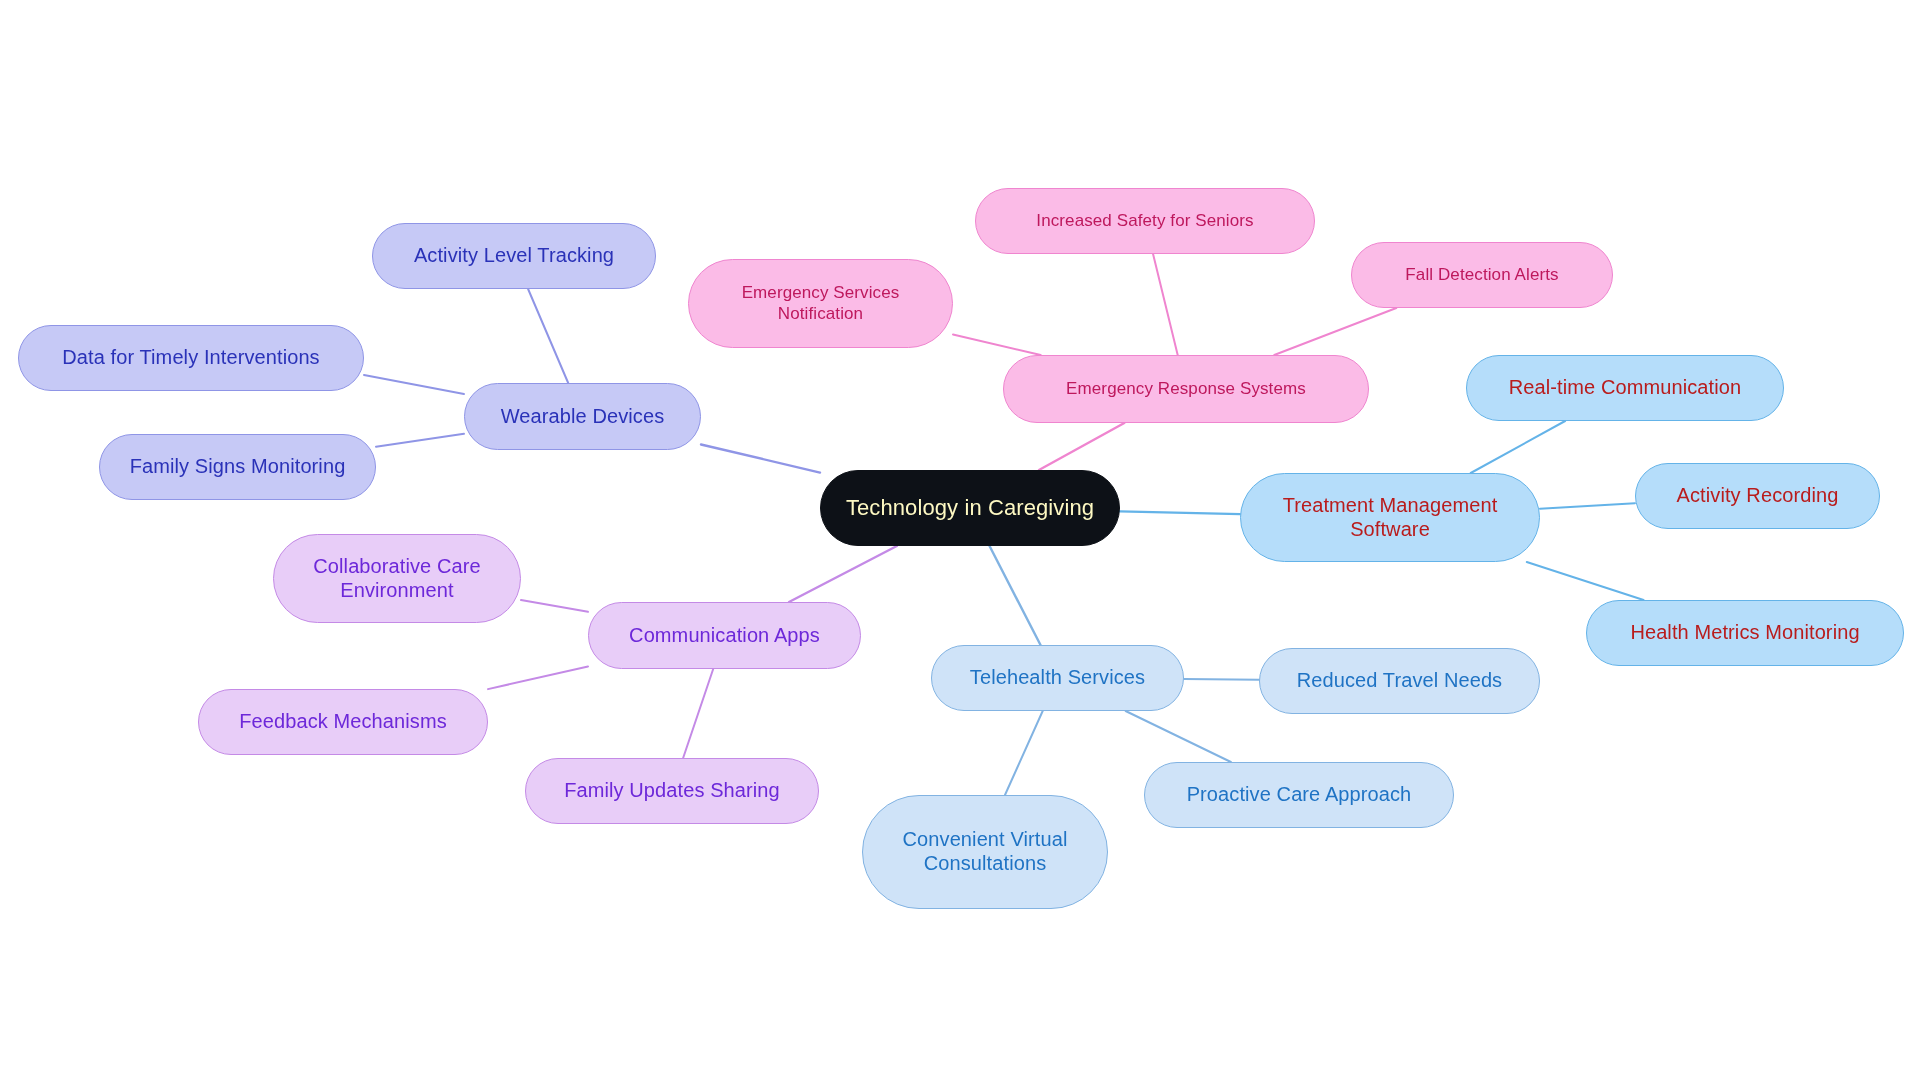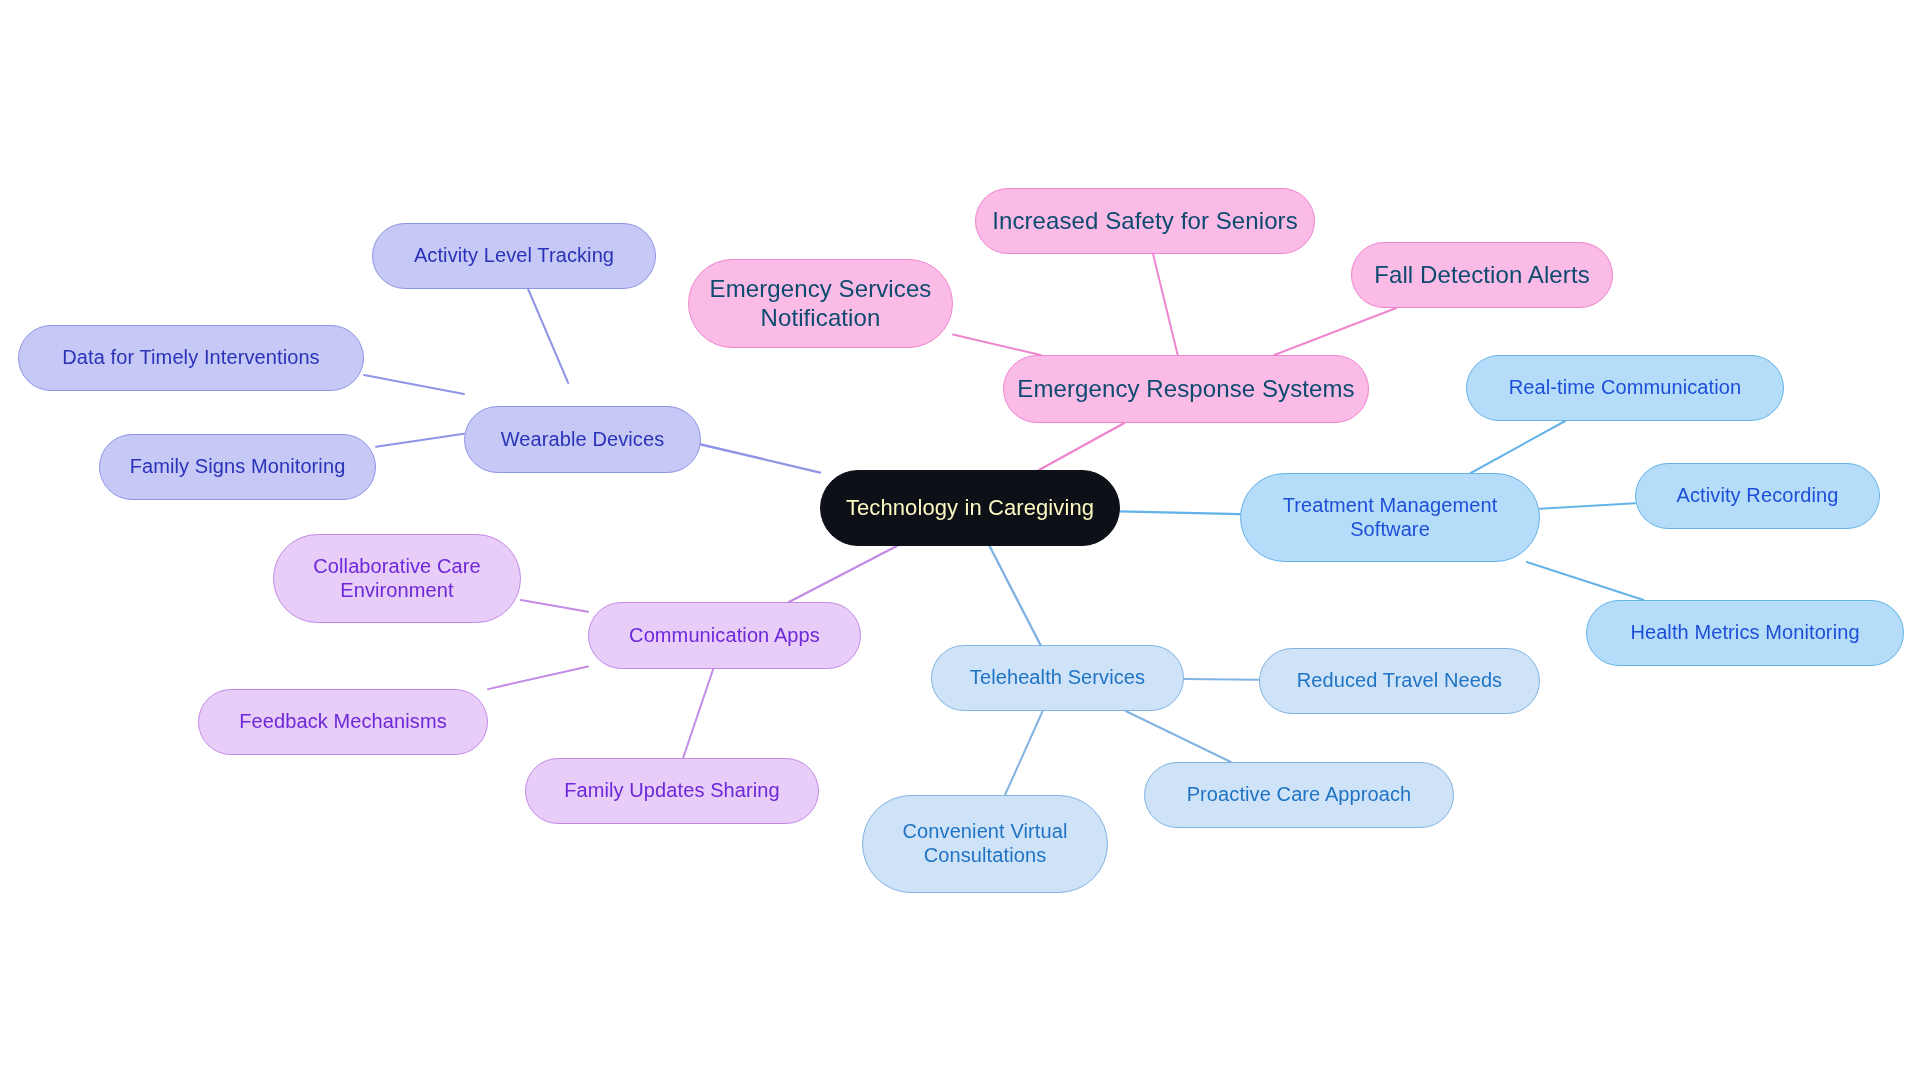--- a/index.html
+++ b/index.html
@@ -7,22 +7,22 @@
        font-family:"Liberation Sans","DejaVu Sans",sans-serif;}
   #canvas{position:relative;width:1920px;height:1083px;background:#ffffff;}
   #edges{position:absolute;left:0;top:0;width:1920px;height:1083px;}
   .node{position:absolute;box-sizing:border-box;display:flex;align-items:center;
         justify-content:center;text-align:center;border-radius:999px;
         border-style:solid;border-width:1.6px;line-height:1.18;
         letter-spacing:.1px;white-space:pre-line;}
   .node.root{background:#0d1117;border-color:#0d1117;color:#fef9c3;
              font-size:22px;border-radius:44px;}
   .n-blueviolet{background:#c6c9f6;border-color:#8f95e6;color:#2a32b8;font-size:20px;}
-  .n-pink{background:#fbbbe7;border-color:#ef85cf;color:#0c4a6e;font-size:24px;}
-  .n-skyblue{background:#b5ddfa;border-color:#64b3e8;color:#1d4ed8;font-size:20px;text-align:center;}
+  .n-pink{background:#fbbbe7;border-color:#ef85cf;color:#be185d;font-size:17px;}
+  .n-skyblue{background:#b5ddfa;border-color:#64b3e8;color:#b91c1c;font-size:20px;text-align:center;}
   .n-softblue{background:#cfe3f8;border-color:#82b3e2;color:#1f73c4;font-size:20px;text-align:center;}
   .n-lavender{background:#e8cdf8;border-color:#c48ae6;color:#6d28d9;font-size:20px;}
 </style>
 </head>
 <body>
 
 <div id="canvas">
   <svg id="edges" viewBox="0 0 1920 1083" preserveAspectRatio="none">
       <line x1="820" y1="472.5806451612903" x2="701" y2="444.48129032258066" stroke="#8f95e6" stroke-width="2.4" stroke-linecap="round"></line>
       <line x1="568.202492211838" y1="383" x2="528.0841121495328" y2="289" stroke="#8f95e6" stroke-width="2" stroke-linecap="round"></line>
@@ -39,37 +39,37 @@
       <line x1="989.5588235294117" y1="546" x2="1040.514705882353" y2="645" stroke="#82b3e2" stroke-width="2.4" stroke-linecap="round"></line>
       <line x1="1184" y1="679.109649122807" x2="1259" y2="679.7675438596491" stroke="#82b3e2" stroke-width="2" stroke-linecap="round"></line>
       <line x1="1125.6153846153845" y1="711" x2="1230.8846153846155" y2="762" stroke="#82b3e2" stroke-width="2" stroke-linecap="round"></line>
       <line x1="1042.685758513932" y1="711" x2="1004.9767801857586" y2="795" stroke="#82b3e2" stroke-width="2" stroke-linecap="round"></line>
       <line x1="896.8313725490196" y1="546" x2="789.0039215686274" y2="602" stroke="#c48ae6" stroke-width="2.4" stroke-linecap="round"></line>
       <line x1="588" y1="611.7427480916031" x2="521" y2="600.081679389313" stroke="#c48ae6" stroke-width="2" stroke-linecap="round"></line>
       <line x1="588" y1="666.4495412844037" x2="488" y2="689.1231979030144" stroke="#c48ae6" stroke-width="2" stroke-linecap="round"></line>
       <line x1="713.1897106109325" y1="669" x2="683.1414790996785" y2="758" stroke="#c48ae6" stroke-width="2" stroke-linecap="round"></line>
     </svg>
 <div class="node root" style="left: 820px; top: 470px; width: 300px; height: 76px;">Technology in Caregiving</div>
-    <div class="node n-blueviolet" style="left: 464px; top: 383px; width: 237px; height: 67px; margin-top: 23px;">Wearable Devices</div>
+    <div class="node n-blueviolet" style="left: 464px; top: 383px; width: 237px; height: 67px;">Wearable Devices</div>
     <div class="node n-blueviolet" style="left: 372px; top: 223px; width: 284px; height: 66px;">Activity Level Tracking</div>
     <div class="node n-blueviolet" style="left: 18px; top: 309px; width: 346px; height: 66px; margin-top: 16px;">Data for Timely Interventions</div>
     <div class="node n-blueviolet" style="left: 99px; top: 434px; width: 277px; height: 66px;">Family Signs Monitoring</div>
     <div class="node n-pink" style="left: 1003px; top: 355px; width: 366px; height: 68px;">Emergency Response Systems</div>
     <div class="node n-pink" style="left: 688px; top: 259px; width: 265px; height: 89px;">Emergency Services
 Notification</div>
     <div class="node n-pink" style="left: 975px; top: 188px; width: 340px; height: 66px;">Increased Safety for Seniors</div>
     <div class="node n-pink" style="left: 1351px; top: 242px; width: 262px; height: 66px;">Fall Detection Alerts</div>
     <div class="node n-skyblue" style="left: 1240px; top: 473px; width: 300px; height: 89px;">Treatment Management
 Software</div>
     <div class="node n-skyblue" style="left: 1466px; top: 355px; width: 318px; height: 66px;">Real-time Communication</div>
     <div class="node n-skyblue" style="left: 1635px; top: 463px; width: 245px; height: 66px;">Activity Recording</div>
     <div class="node n-skyblue" style="left: 1586px; top: 600px; width: 318px; height: 66px;">Health Metrics Monitoring</div>
     <div class="node n-softblue" style="left: 931px; top: 645px; width: 253px; height: 66px;">Telehealth Services</div>
     <div class="node n-softblue" style="left: 1259px; top: 648px; width: 281px; height: 66px;">Reduced Travel Needs</div>
     <div class="node n-softblue" style="left: 1144px; top: 762px; width: 310px; height: 66px;">Proactive Care Approach</div>
-    <div class="node n-softblue" style="left: 862px; top: 795px; width: 246px; height: 98px;">Convenient Virtual
+    <div class="node n-softblue" style="left: 862px; top: 795px; width: 246px; height: 114px;">Convenient Virtual
 Consultations</div>
     <div class="node n-lavender" style="left: 588px; top: 602px; width: 273px; height: 67px;">Communication Apps</div>
     <div class="node n-lavender" style="left: 273px; top: 534px; width: 248px; height: 89px;">Collaborative Care
 Environment</div>
     <div class="node n-lavender" style="left: 525px; top: 758px; width: 294px; height: 66px;">Family Updates Sharing</div>
     <div class="node n-lavender" style="left: 198px; top: 689px; width: 290px; height: 66px;">Feedback Mechanisms</div>
   </div>
 
 </body></html>

